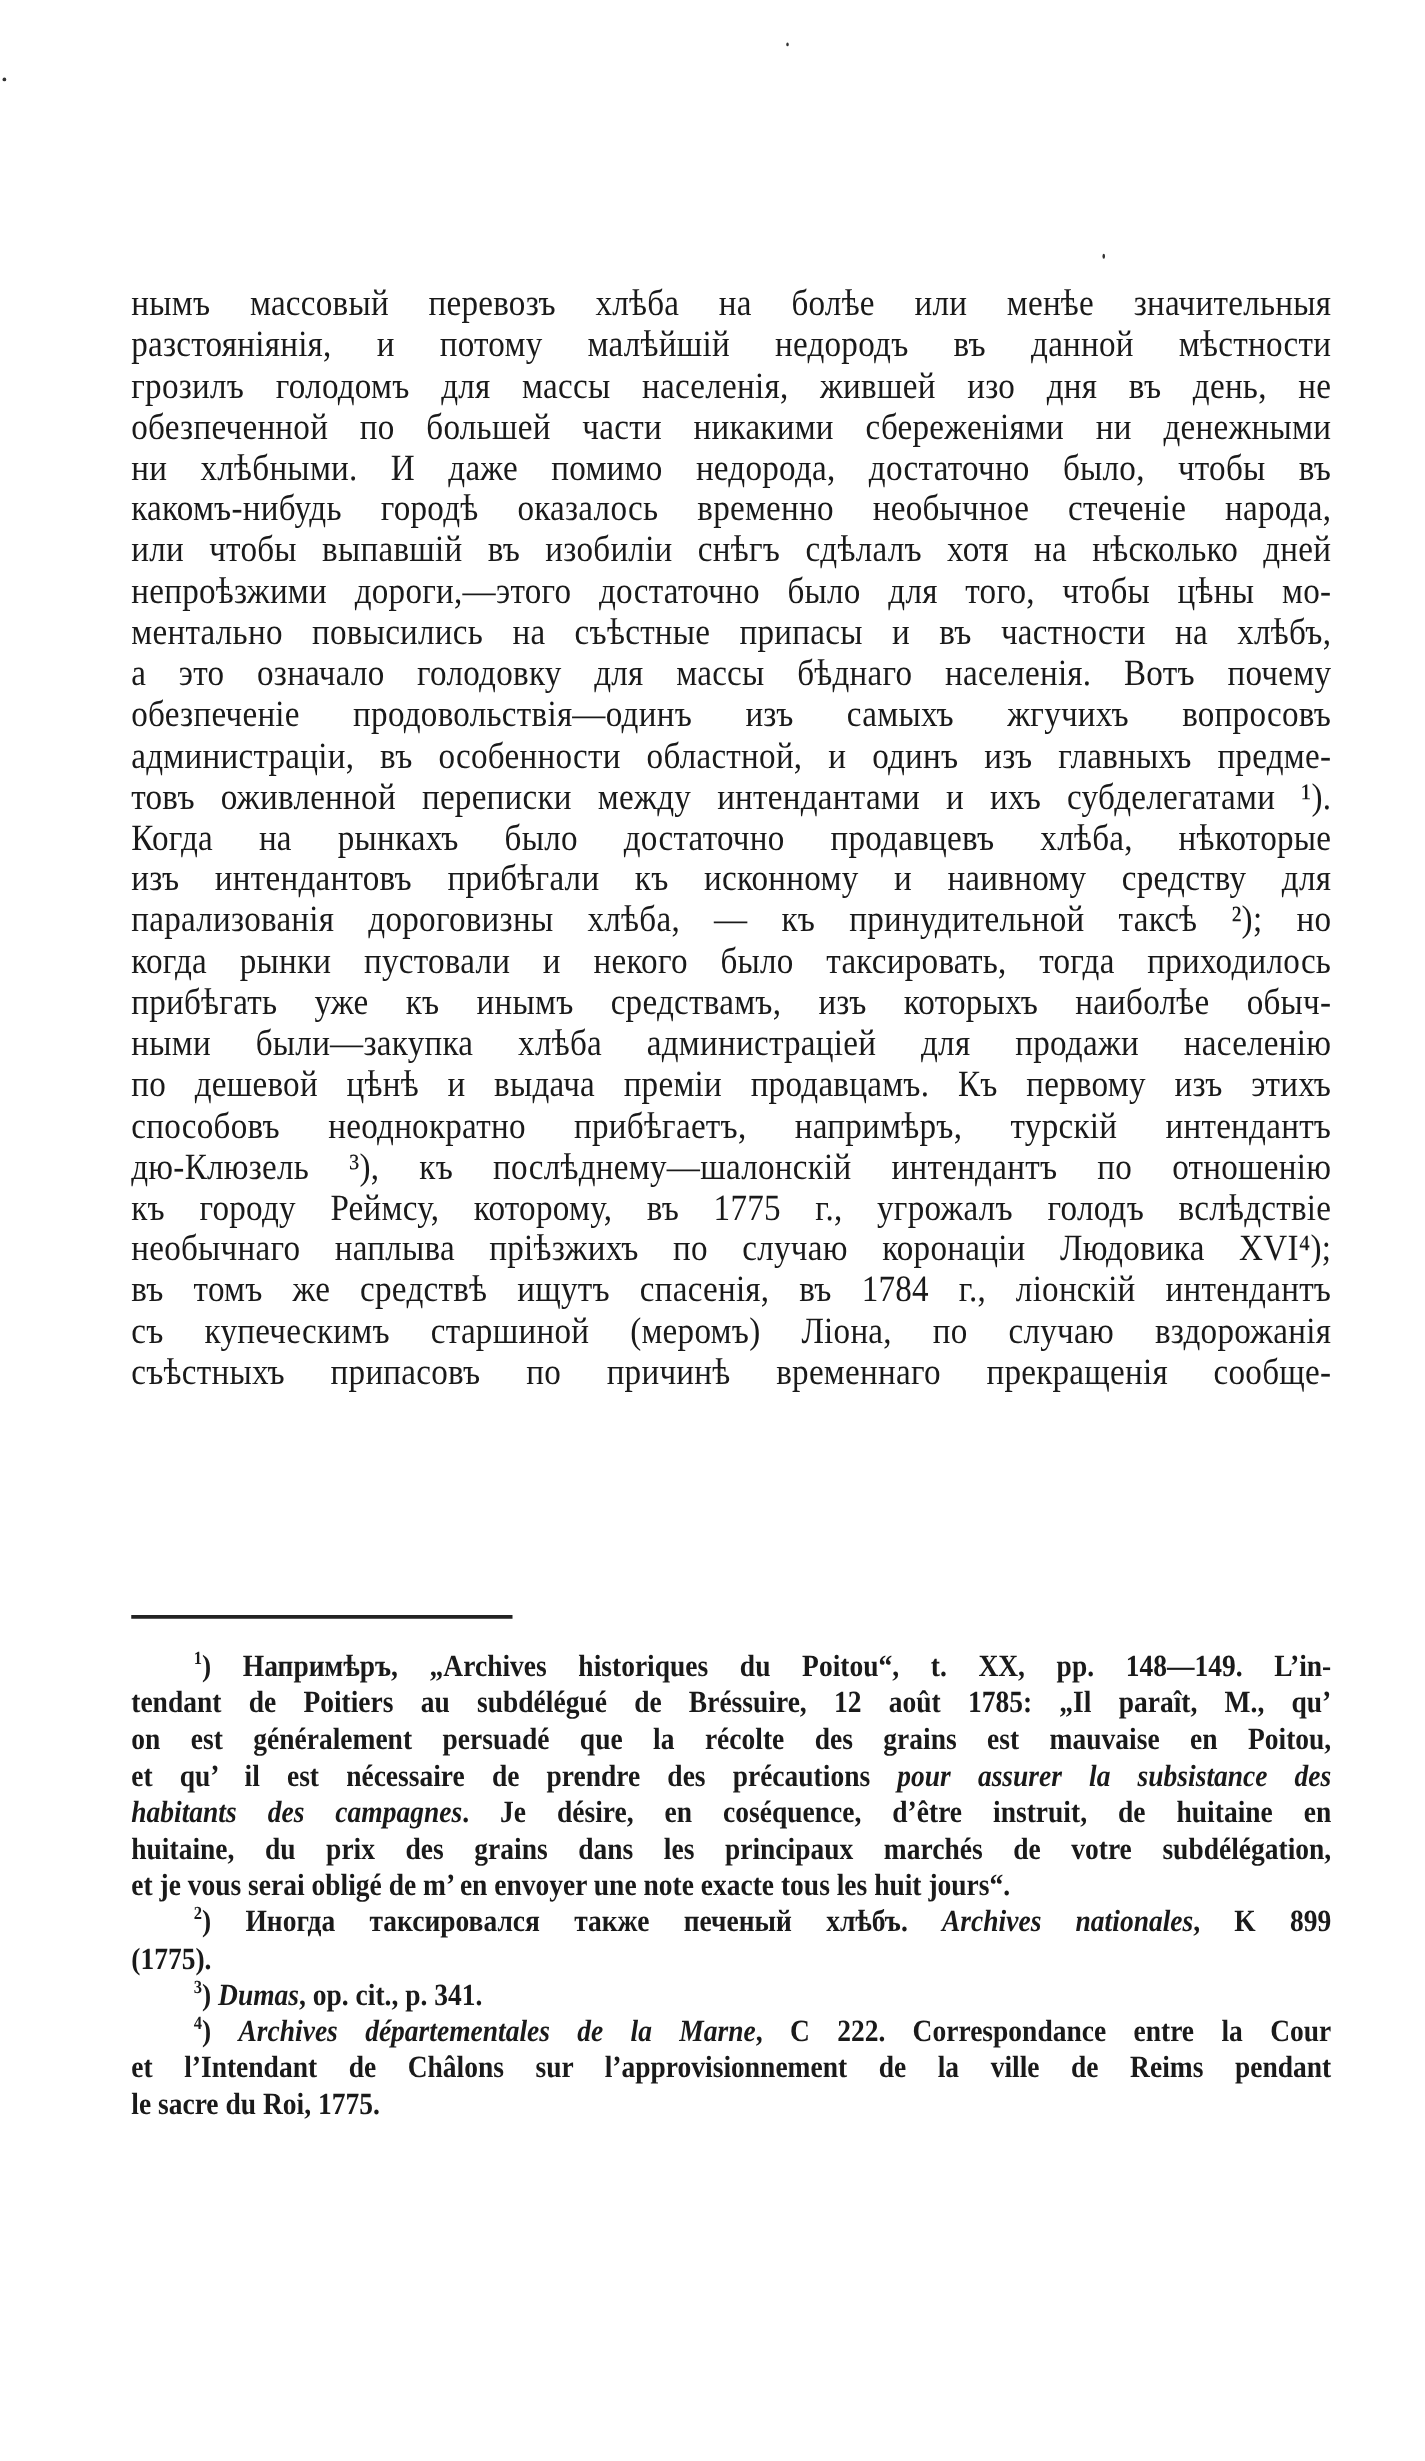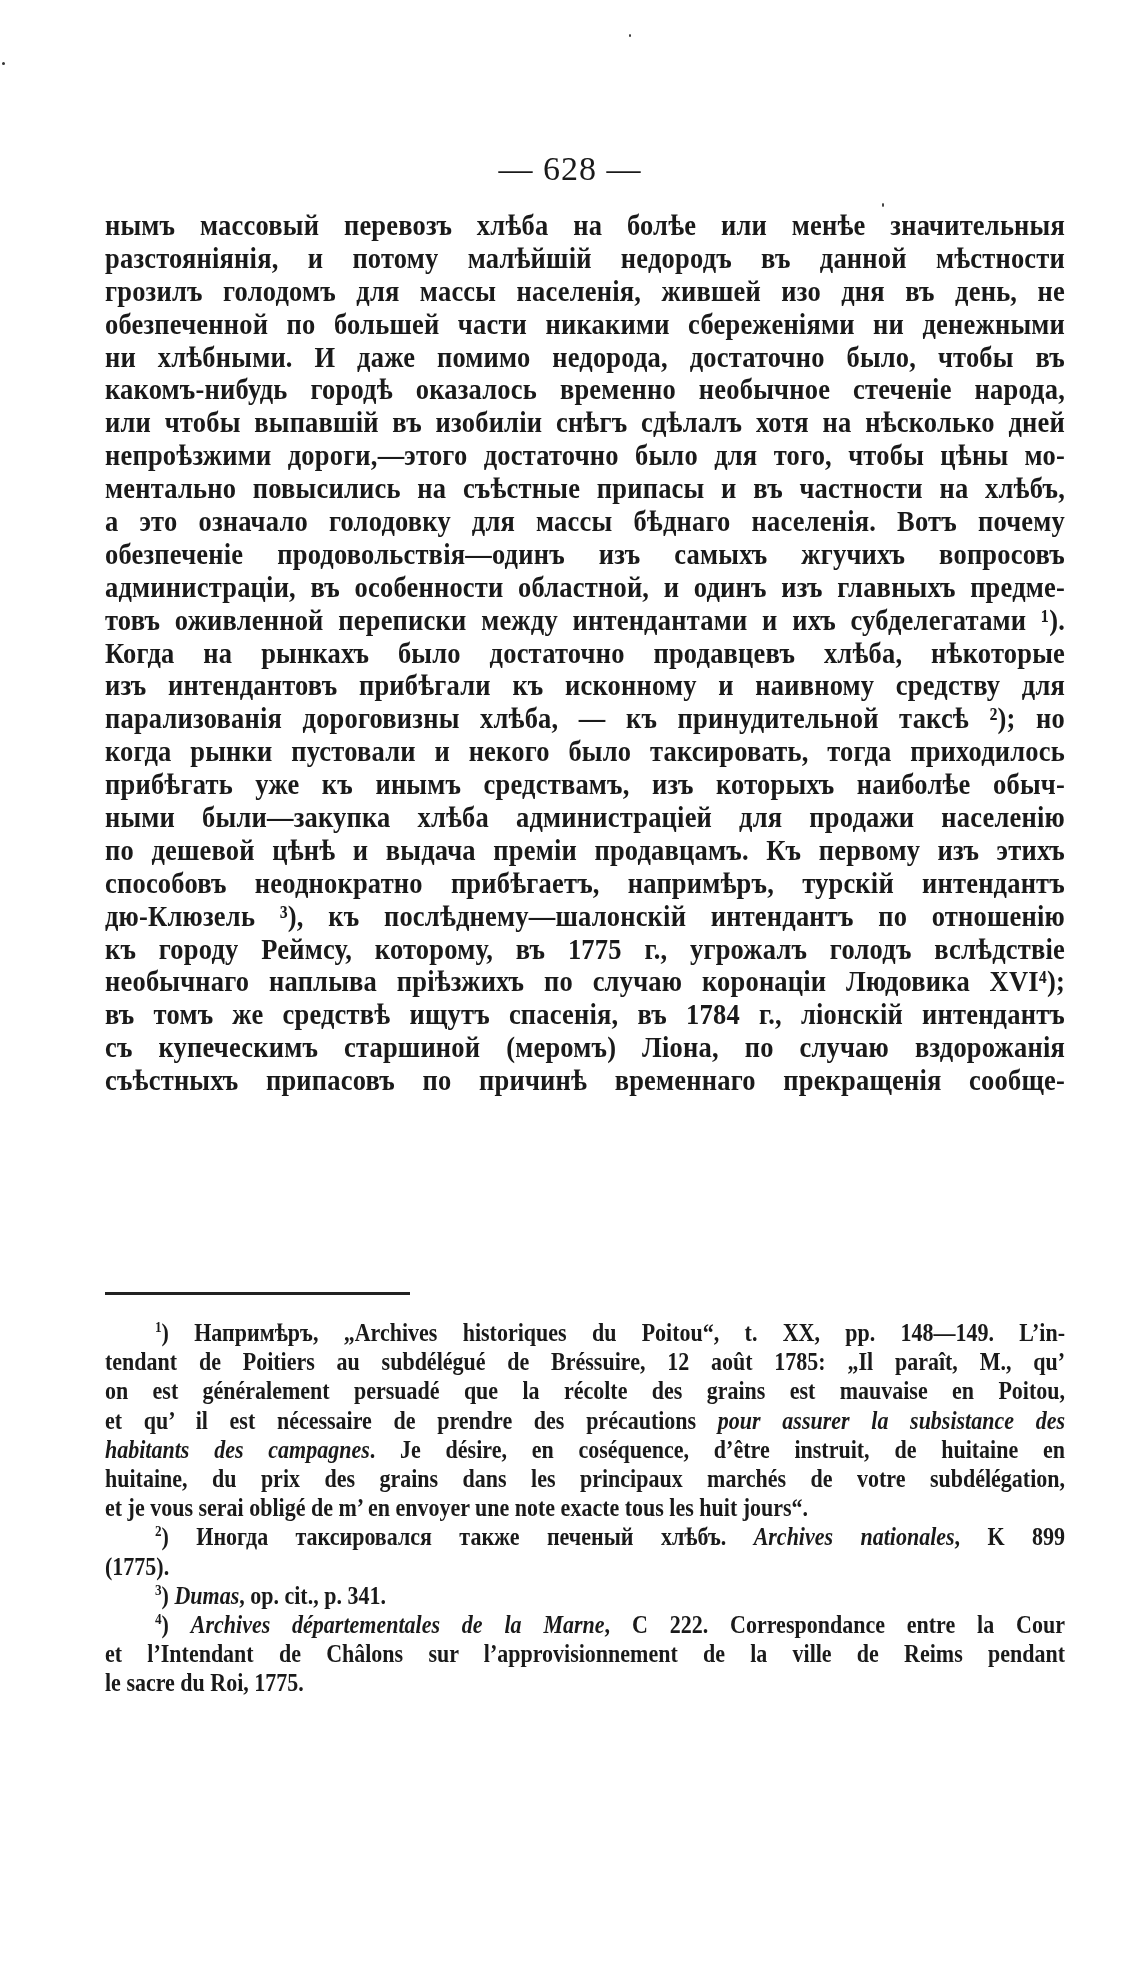--- a/index.html
+++ b/index.html
@@ -2,21 +2,21 @@
 <html><head>
 <meta charset="utf-8">
 <style>
   html, body { margin: 0; padding: 0; background: #ffffff; }
   body { width: 1140px; height: 1969px; position: relative; overflow: hidden;
          font-family: "Liberation Serif", "DejaVu Serif", serif; color: #1a1a1a; }
   .page { position: absolute; left: 0; top: 0; width: 1140px; height: 1969px; }
   .speck { position: absolute; background: #333; border-radius: 50%; }
   .page-number { position: absolute; top: 150px; left: 0; width: 1140px; text-align: center;
                  font-size: 34px; letter-spacing: 1px; }
-  .body-text { position: absolute; left: 105px; top: 209px; width: 960px; font-weight: bold; }
+  .body-text { position: absolute; left: 105px; top: 226px; width: 960px; }
   .line { display: block; height: 32.9px; line-height: 32.9px; font-size: 26.5px;
           white-space: nowrap; text-align: justify; text-align-last: justify;
           letter-spacing: 0.2px; transform: scaleY(1.12); transform-origin: left center; }
   .rule { position: absolute; left: 105px; top: 1292px; width: 305px; height: 3px; background: #222; }
   .footnotes { position: absolute; left: 105px; top: 1318px; width: 960px; font-weight: bold; }
   .fn-line { display: block; height: 29.2px; line-height: 29.2px; font-size: 22px;
              white-space: nowrap; text-align: justify; text-align-last: justify;
              transform: scaleY(1.12); transform-origin: left center; }
   .fn-line.indent { padding-left: 50px; }
   .fn-line.short { text-align-last: left; }
@@ -25,21 +25,20 @@
 </style>
 </head>
 <body>
 
 <div class="page">
 
   <span class="speck" style="left:2px;top:62px;width:3px;height:3px;"></span>
   <span class="speck" style="left:629px;top:34px;width:2px;height:3px;"></span>
   <span class="speck" style="left:882px;top:203px;width:2px;height:4px;"></span>
 
-  <div class="page-number">— 628 —</div>
 
   <div class="body-text" id="body-text">
       <span class="line">нымъ массовый перевозъ хлѣба на болѣе или менѣе значительныя</span>
       <span class="line">разстоянiянiя, и потому малѣйшiй недородъ въ данной мѣстности</span>
       <span class="line">грозилъ голодомъ для массы населенiя, жившей изо дня въ день, не</span>
       <span class="line">обезпеченной по большей части никакими сбереженiями ни денежными</span>
       <span class="line">ни хлѣбными. И даже помимо недорода, достаточно было, чтобы въ</span>
       <span class="line">какомъ-нибудь городѣ оказалось временно необычное стеченiе народа,</span>
       <span class="line">или чтобы выпавшiй въ изобилiи снѣгъ сдѣлалъ хотя на нѣсколько дней</span>
       <span class="line">непроѣзжими дороги,—этого достаточно было для того, чтобы цѣны мо-</span>

